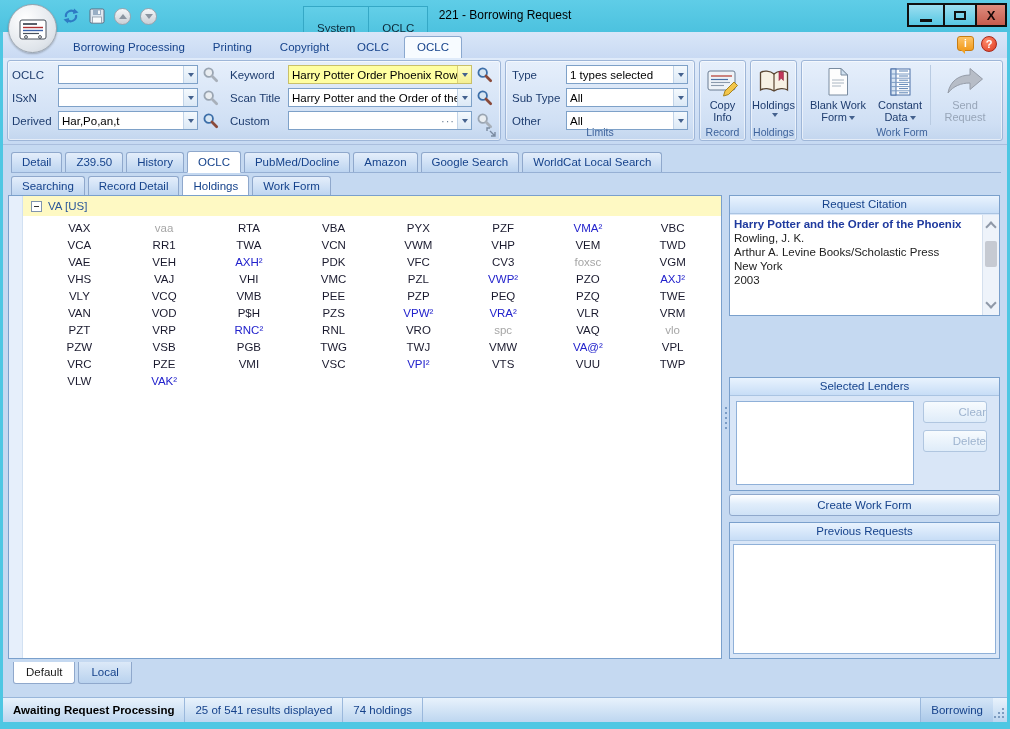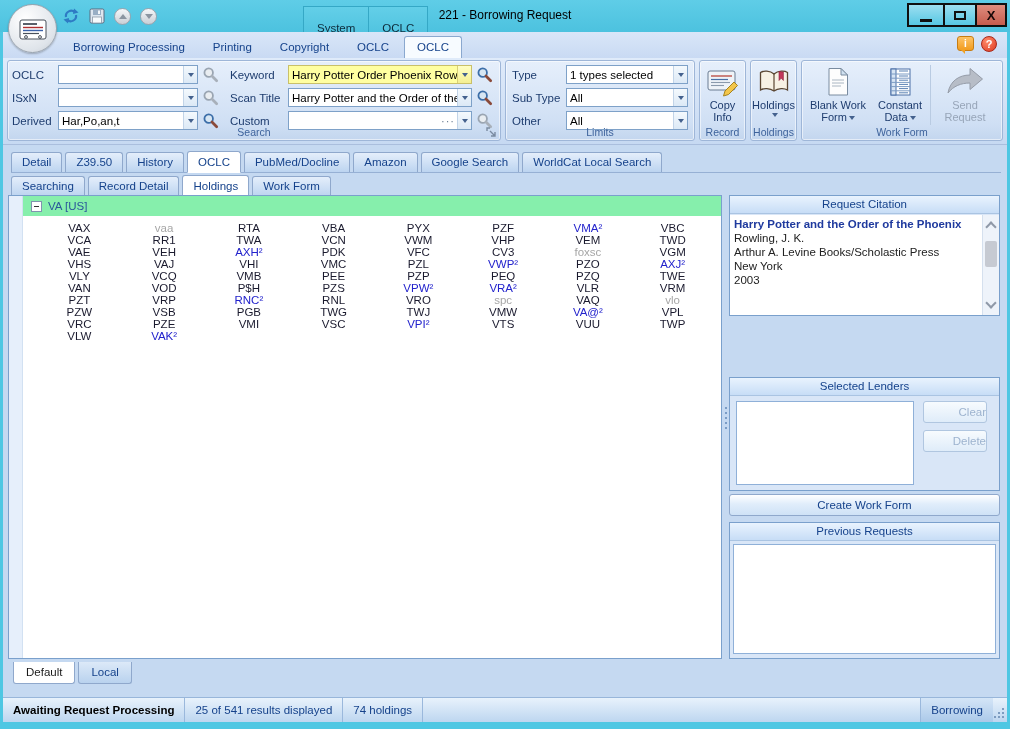--- a/index.html
+++ b/index.html
@@ -80,24 +80,24 @@
   
   .main-tabs { position:absolute; left:8px; top:118px; height:23px; display:flex; align-items:flex-end; width:990px; border-bottom:1px solid #96b0d4; }
   .mtab { padding:3px 10px 4px 10px; margin-right:3px; font-size:11.5px; color:#15428b;
     background:linear-gradient(#e4eefb,#bcd4f0); border:1px solid #8fa8cc; border-bottom:none; border-radius:3px 3px 0 0; }
   .mtab.sel { background:#fff; color:#15428b; padding-top:4px; margin-bottom:-1px; border-bottom:1px solid #fff; }
   .sub-tabs { position:absolute; left:8px; top:142px; height:22px; display:flex; align-items:flex-end; }
 
   
   .holdings-panel { position:absolute; left:5px; top:163px; width:714px; height:464px; background:#fff; border:1px solid #7aa0cc; }
   .indent-strip { position:absolute; left:0; top:0; bottom:0; width:14px; background:#e6effb; border-right:1px solid #d2e1f2; }
-  .grid-header { position:absolute; left:14px; right:0; top:0; height:20px; background:#86efac; display:flex; align-items:center; padding-left:8px; color:#2b579a; }
+  .grid-header { position:absolute; left:14px; right:0; top:0; height:20px; background:#fef9c3; display:flex; align-items:center; padding-left:8px; color:#2b579a; }
   .collapse-box { width:11px; height:11px; border:1px solid #8094ae; background:#fff; position:relative; margin-right:6px; }
   .collapse-box:after { content:""; position:absolute; left:2px; top:4px; width:5px; height:1px; background:#333; }
-  .codes-grid { position:absolute; left:28px; right:6px; top:26px; display:grid; grid-template-columns:repeat(8,1fr); }
+  .codes-grid { position:absolute; left:28px; right:6px; top:26px; display:grid; grid-template-columns:repeat(8,1fr); row-gap:5px; }
   .code { text-align:center; font-size:11.5px; color:#1a1a2e; }
   .code.b { color:#2222cc; }
   .code.g { color:#a6a6a6; }
 
   
   .splitter { position:absolute; left:719px; top:163px; width:7px; height:464px; }
   .splitter .dots { position:absolute; left:3px; top:212px; width:2px; height:2px; background:#7a9cc6;
     box-shadow:0 5px #7a9cc6, 0 10px #7a9cc6, 0 15px #7a9cc6, 0 20px #7a9cc6; }
 
   
@@ -310,21 +310,20 @@
               </div>
               <span class="magbtn">
                 <svg width="17" height="17" viewBox="0 0 16 16">
                   <circle cx="6.3" cy="6.3" r="4" fill="#e9edf1" stroke="#9aa5b2" stroke-width="1.7"></circle>
                   <line x1="9.4" y1="9.4" x2="13.8" y2="13.8" stroke="#a8b0ba" stroke-width="2.6" stroke-linecap="round"></line>
                 </svg>
               </span>
             </div>
           </div>
       </div>
-      <div class="rgroup-label">Search</div>
       <span class="launcher">
         <svg width="11" height="11" viewBox="0 0 11 11">
             <path d="M1 4 V1 H4" fill="none" stroke="#7a8aa0" stroke-width="1.4"></path>
             <path d="M4 4 L9 9 M9 5 V9 H5" fill="none" stroke="#7a8aa0" stroke-width="1.4"></path>
           </svg>
       </span>
     </div>
 
     <div class="rgroup g-limits">
       <div class="limits-rows" id="limits-rows">

